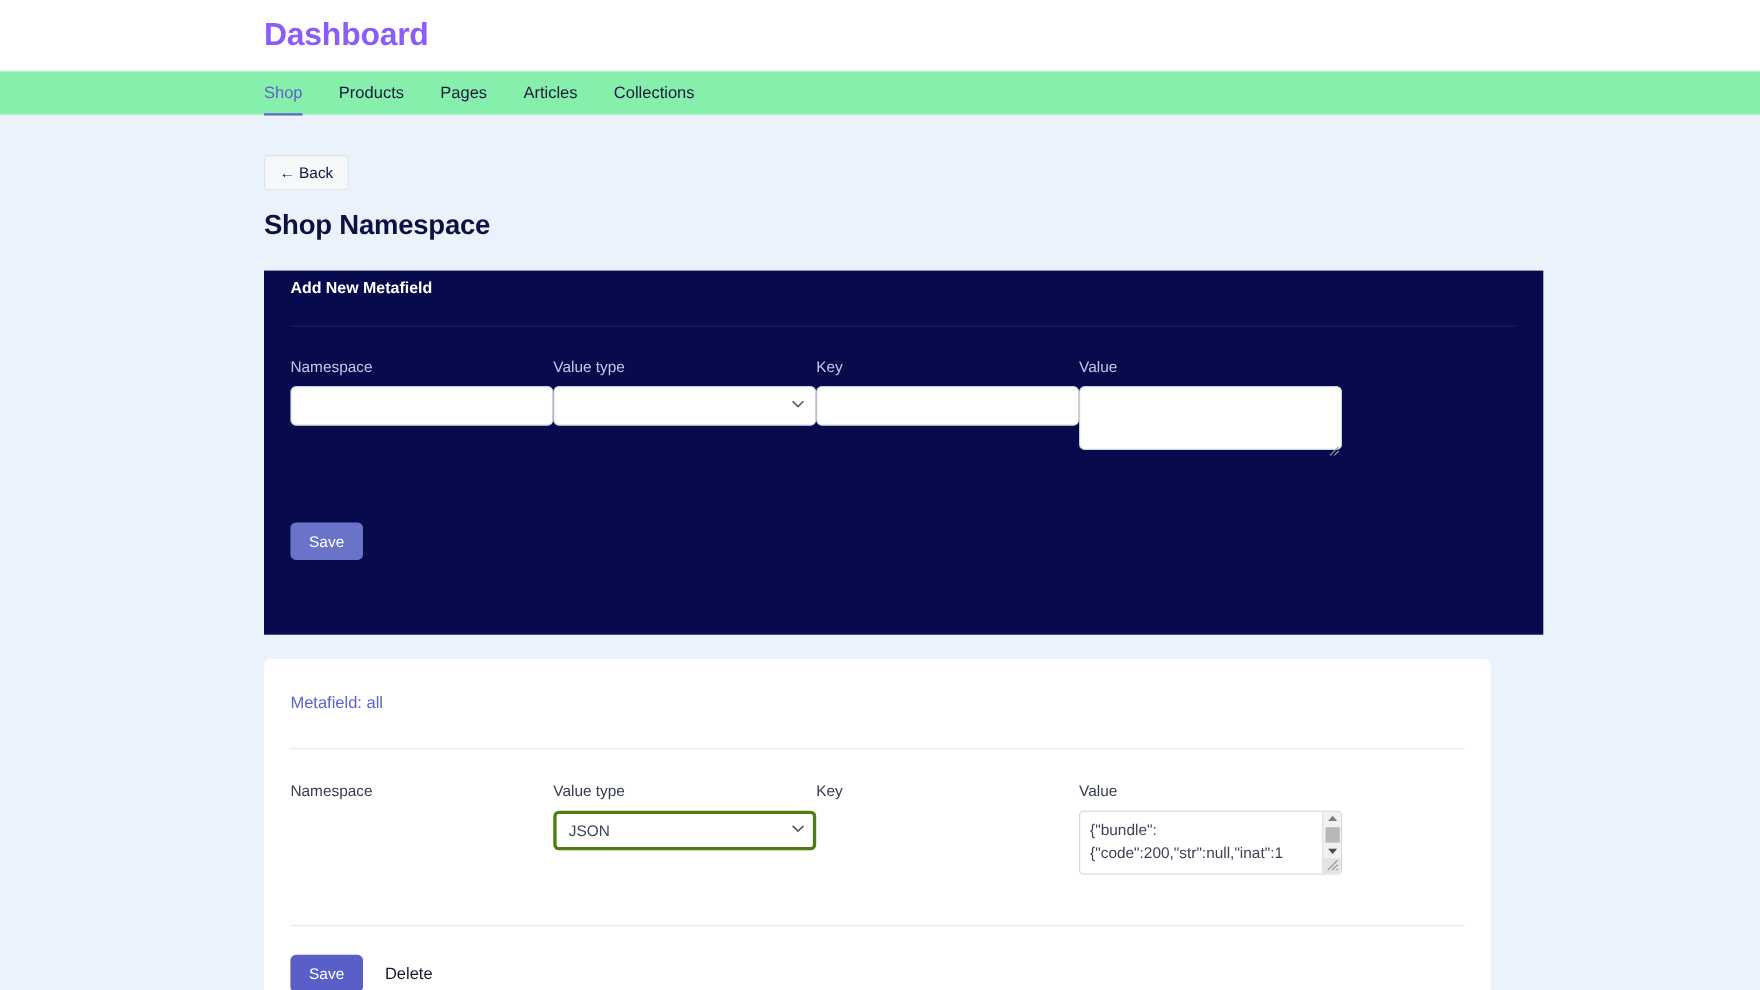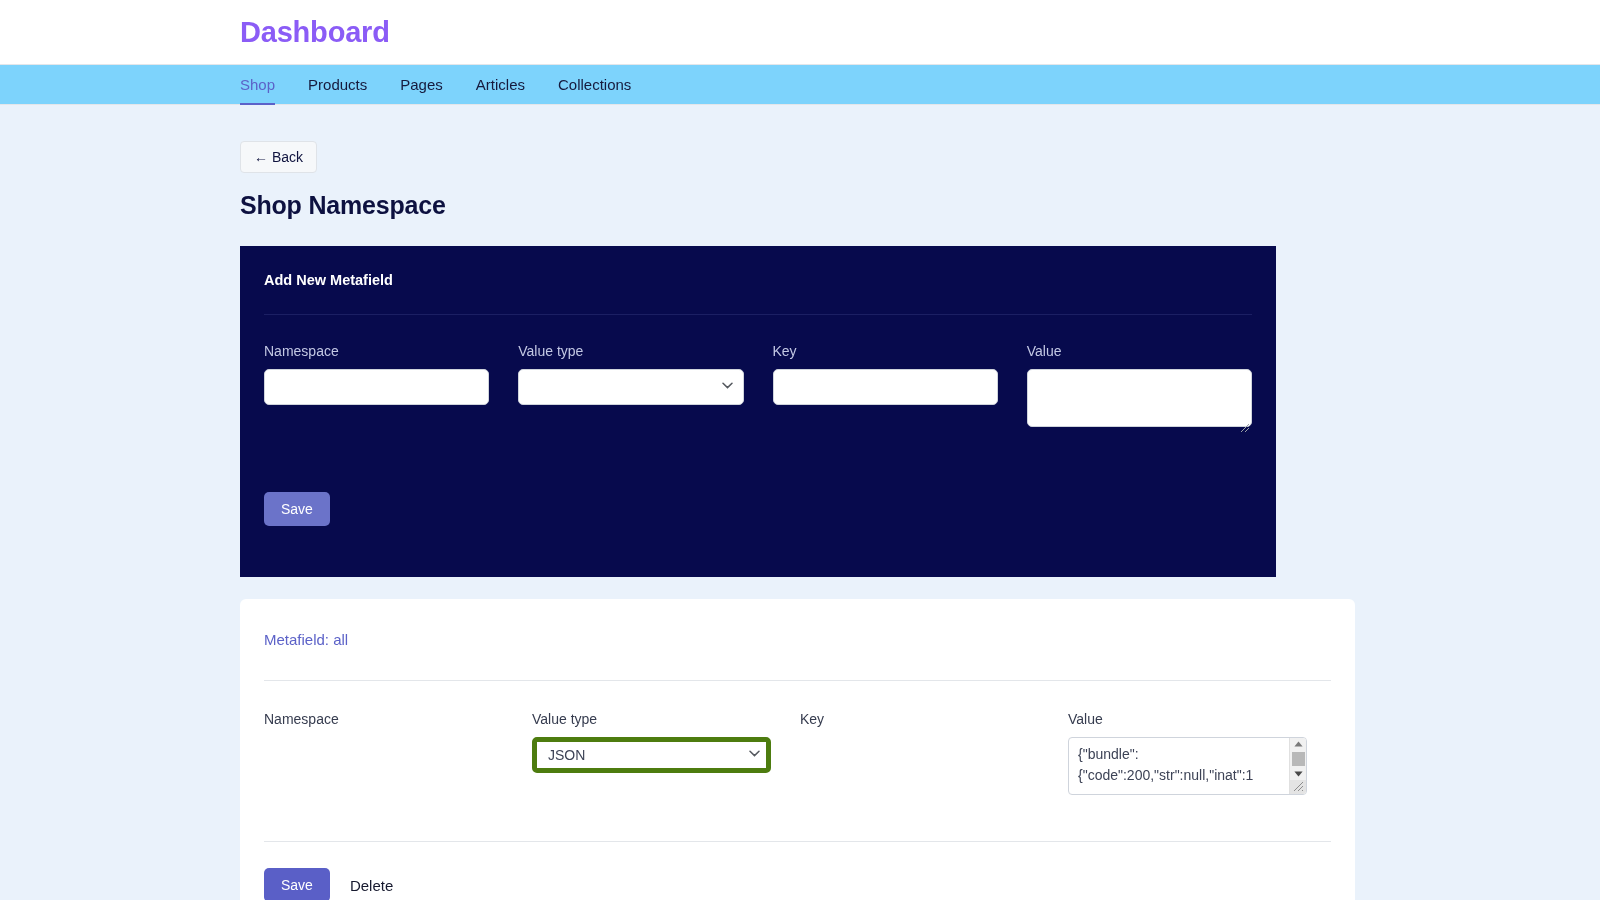--- a/index.html
+++ b/index.html
@@ -22,21 +22,21 @@
   .app-title {
     margin-left: 240px;
     font-size: 29px;
     font-weight: 700;
     color: #8b5cf6;
     letter-spacing: -0.2px;
   }
 
   
   .nav-bar {
-    background: #7dd3fc;
+    background: #86efac;
     height: 40px;
     border-bottom: 1px solid #e3e6ea;
     display: flex;
     align-items: stretch;
     padding-left: 240px;
   }
   .nav-item {
     display: flex;
     align-items: center;
     font-size: 15px;
@@ -103,40 +103,39 @@
     line-height: 1;
   }
   .sub-tab.active {
     background: #ffffff;
     border-color: #dfe3e8;
     color: #5a6072;
   }
 
   
   .dark-panel {
-    width: 1036px;
+    width: 1163px;
     background: #070a4d;
-    padding: 26px 24px 0 24px;
+    padding: 8px 24px 0 24px;
     height: 331px;
   }
   .dark-panel-title {
     font-size: 14.5px;
     font-weight: 700;
     color: #ffffff;
     margin-bottom: 26px;
   }
   .dark-divider {
     height: 1px;
     background: #1b1f63;
     margin-bottom: 28px;
   }
 
   .field-grid {
     display: flex;
-    gap: 29px;
   }
   .field-col { width: 239px; }
   .field-col.wide { width: 239px; }
 
   .field-label {
     font-size: 14px;
     margin-bottom: 10px;
     display: block;
   }
   .dark-panel .field-label { color: #c3c8e4; }
@@ -225,21 +224,21 @@
     background: #e3e6ea;
     margin-bottom: 30px;
   }
   .white-card .field-label { color: #363c4f; }
   .white-card .text-input {
     background: #e8eef7;
     border: 1px solid #cfd6e2;
   }
   .white-card select.text-input {
     background: #ffffff;
-    border: 5px solid #4d7c0f;
+    border: 3px solid #4d7c0f;
   }
 
   
   .ta-outer {
     position: relative;
     width: 239px;
     height: 58px;
     border: 1px solid #cfd4dc;
     border-radius: 4px;
     background: #ffffff;

